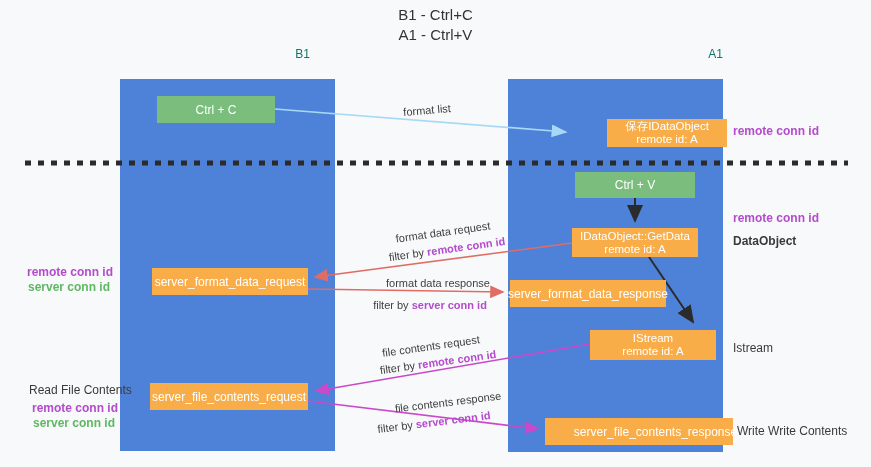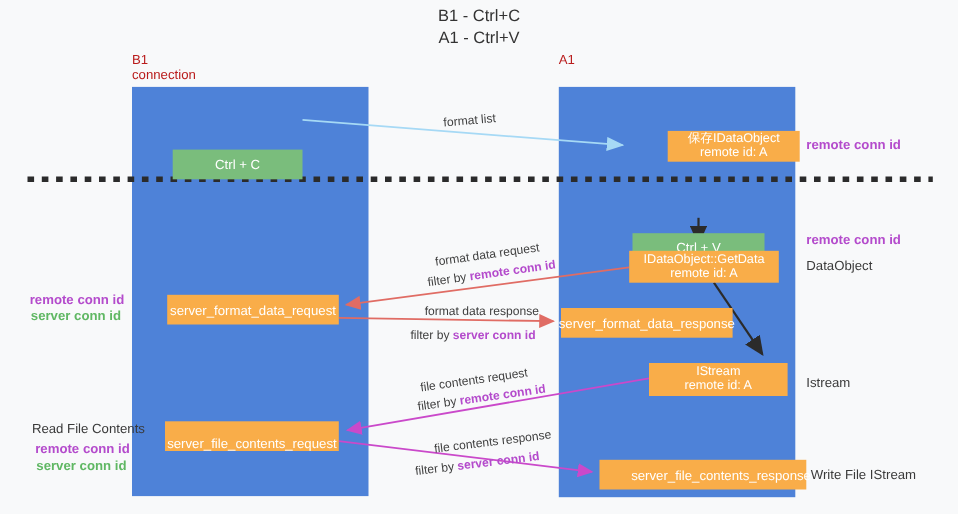--- a/index.html
+++ b/index.html
@@ -8,28 +8,28 @@
     background:#f8f9fa;
     font-family:"Liberation Sans","DejaVu Sans",sans-serif;
     color:#3a3a3a;
   }
   .abs{position:absolute;}
   .title{
     left:0;right:0;top:5px;text-align:center;
     font-size:15px;line-height:20px;color:#333;
   }
   .colheader{
-    text-align:left;font-size:12px;line-height:14px;color:#b91c1c;
+    text-align:right;font-size:12px;line-height:14px;color:#0f766e;
   }
   .panel{background:#4e82d8;}
   .node{
     display:flex;flex-direction:column;align-items:center;justify-content:center;
     color:#fff;text-align:center;
   }
-  .node.green{background:#7abd7c;font-size:12px;margin-top:40px;}
+  .node.green{background:#7abd7c;font-size:12px;}
   .node.orange{background:#f9ad49;}
   .node .l1,.node .l2{font-size:11.5px;line-height:13px;}
   .node.single{font-size:12px;}
   .lbl{
     position:absolute;white-space:nowrap;font-size:11px;color:#3f3f3f;
     transform:translate(-50%,-50%);
   }
   .lbl.r8{transform:translate(-50%,-50%) rotate(-8deg);}
   .lbl.r7{transform:translate(-50%,-50%) rotate(-7deg);}
   .lbl.r5{transform:translate(-50%,-50%) rotate(-5deg);}
@@ -44,21 +44,20 @@
 
 <div id="stage">
 
   <div class="abs title">
     <div>B1 - Ctrl+C</div>
     <div>A1 - Ctrl+V</div>
   </div>
 
   <div class="abs colheader" style="left:120px;top:47px;width:190px;">
     <div>B1</div>
-    <div>connection</div>
   </div>
   <div class="abs colheader" style="left:508px;top:47px;width:215px;">
     <div>A1</div>
   </div>
 
   <div class="abs panel" style="left:120px;top:79px;width:215px;height:372px;"></div>
   <div class="abs panel" style="left:508px;top:79px;width:215px;height:373px;"></div>
 
   <svg class="overlay" width="871" height="467" viewBox="0 0 871 467">
     <defs>
@@ -99,39 +98,39 @@
 
   <div class="abs node orange" style="left:575px;top:119px;width:120px;height:28px;margin-left:32px;">
     <span class="l1">保存IDataObject</span>
     <span class="l2">remote id: A</span>
   </div>
 
   <div class="abs node green" style="left:575px;top:172px;width:120px;height:26px;">
     <span>Ctrl + V</span>
   </div>
 
-  <div class="abs node orange" style="left:572px;top:228px;width:136px;height:29px;">
+  <div class="abs node orange" style="left:572px;top:228px;width:126px;height:29px;">
     <span class="l1">IDataObject::GetData</span>
     <span class="l2">remote id: A</span>
   </div>
 
   <div class="abs node orange single" style="left:510px;top:280px;width:156px;height:27px;">
     <span>server_format_data_response</span>
   </div>
 
   <div class="abs node orange single" style="left:152px;top:268px;width:156px;height:27px;">
     <span>server_format_data_request</span>
   </div>
 
   <div class="abs node orange" style="left:590px;top:330px;width:126px;height:30px;">
     <span class="l1">IStream</span>
     <span class="l2">remote id: A</span>
   </div>
 
-  <div class="abs node orange single" style="left:150px;top:383px;width:158px;height:27px;justify-content:flex-end;">
+  <div class="abs node orange single" style="left:150px;top:383px;width:158px;height:27px;">
     <span>server_file_contents_request</span>
   </div>
 
   <div class="abs node orange single" style="left:545px;top:418px;width:155px;height:27px;padding-left:33px;">
     <span>server_file_contents_response</span>
   </div>
 
   <div class="lbl r5" style="left:427px;top:110px;">format list</div>
 
   <div class="lbl r8" style="left:443px;top:232px;">format data request</div>
@@ -149,23 +148,23 @@
     <span>filter by </span><span class="hl-purple">remote conn id</span>
   </div>
 
   <div class="lbl r7" style="left:448px;top:402px;">file contents response</div>
   <div class="lbl r7" style="left:434px;top:422px;">
     <span>filter by </span><span class="hl-purple">server conn id</span>
   </div>
 
   <div class="side purple" style="left:733px;top:124px;">remote conn id</div>
   <div class="side purple" style="left:733px;top:211px;">remote conn id</div>
-  <div class="side" style="left:733px;top:234px;">DataObject</div>
+  <div class="side" style="left:733px;top:234px;font-weight:bold;">DataObject</div>
   <div class="side" style="left:733px;top:341px;">Istream</div>
-  <div class="side" style="left:737px;top:424px;">Write File IStream</div>
+  <div class="side" style="left:737px;top:424px;">Write Write Contents</div>
 
   <div class="side purple" style="left:27px;top:265px;">remote conn id</div>
   <div class="side green" style="left:28px;top:280px;">server conn id</div>
   <div class="side" style="left:29px;top:383px;text-align:right;">Read File Contents</div>
   <div class="side purple" style="left:32px;top:401px;">remote conn id</div>
   <div class="side green" style="left:33px;top:416px;">server conn id</div>
 
 </div>
 
 </body></html>

